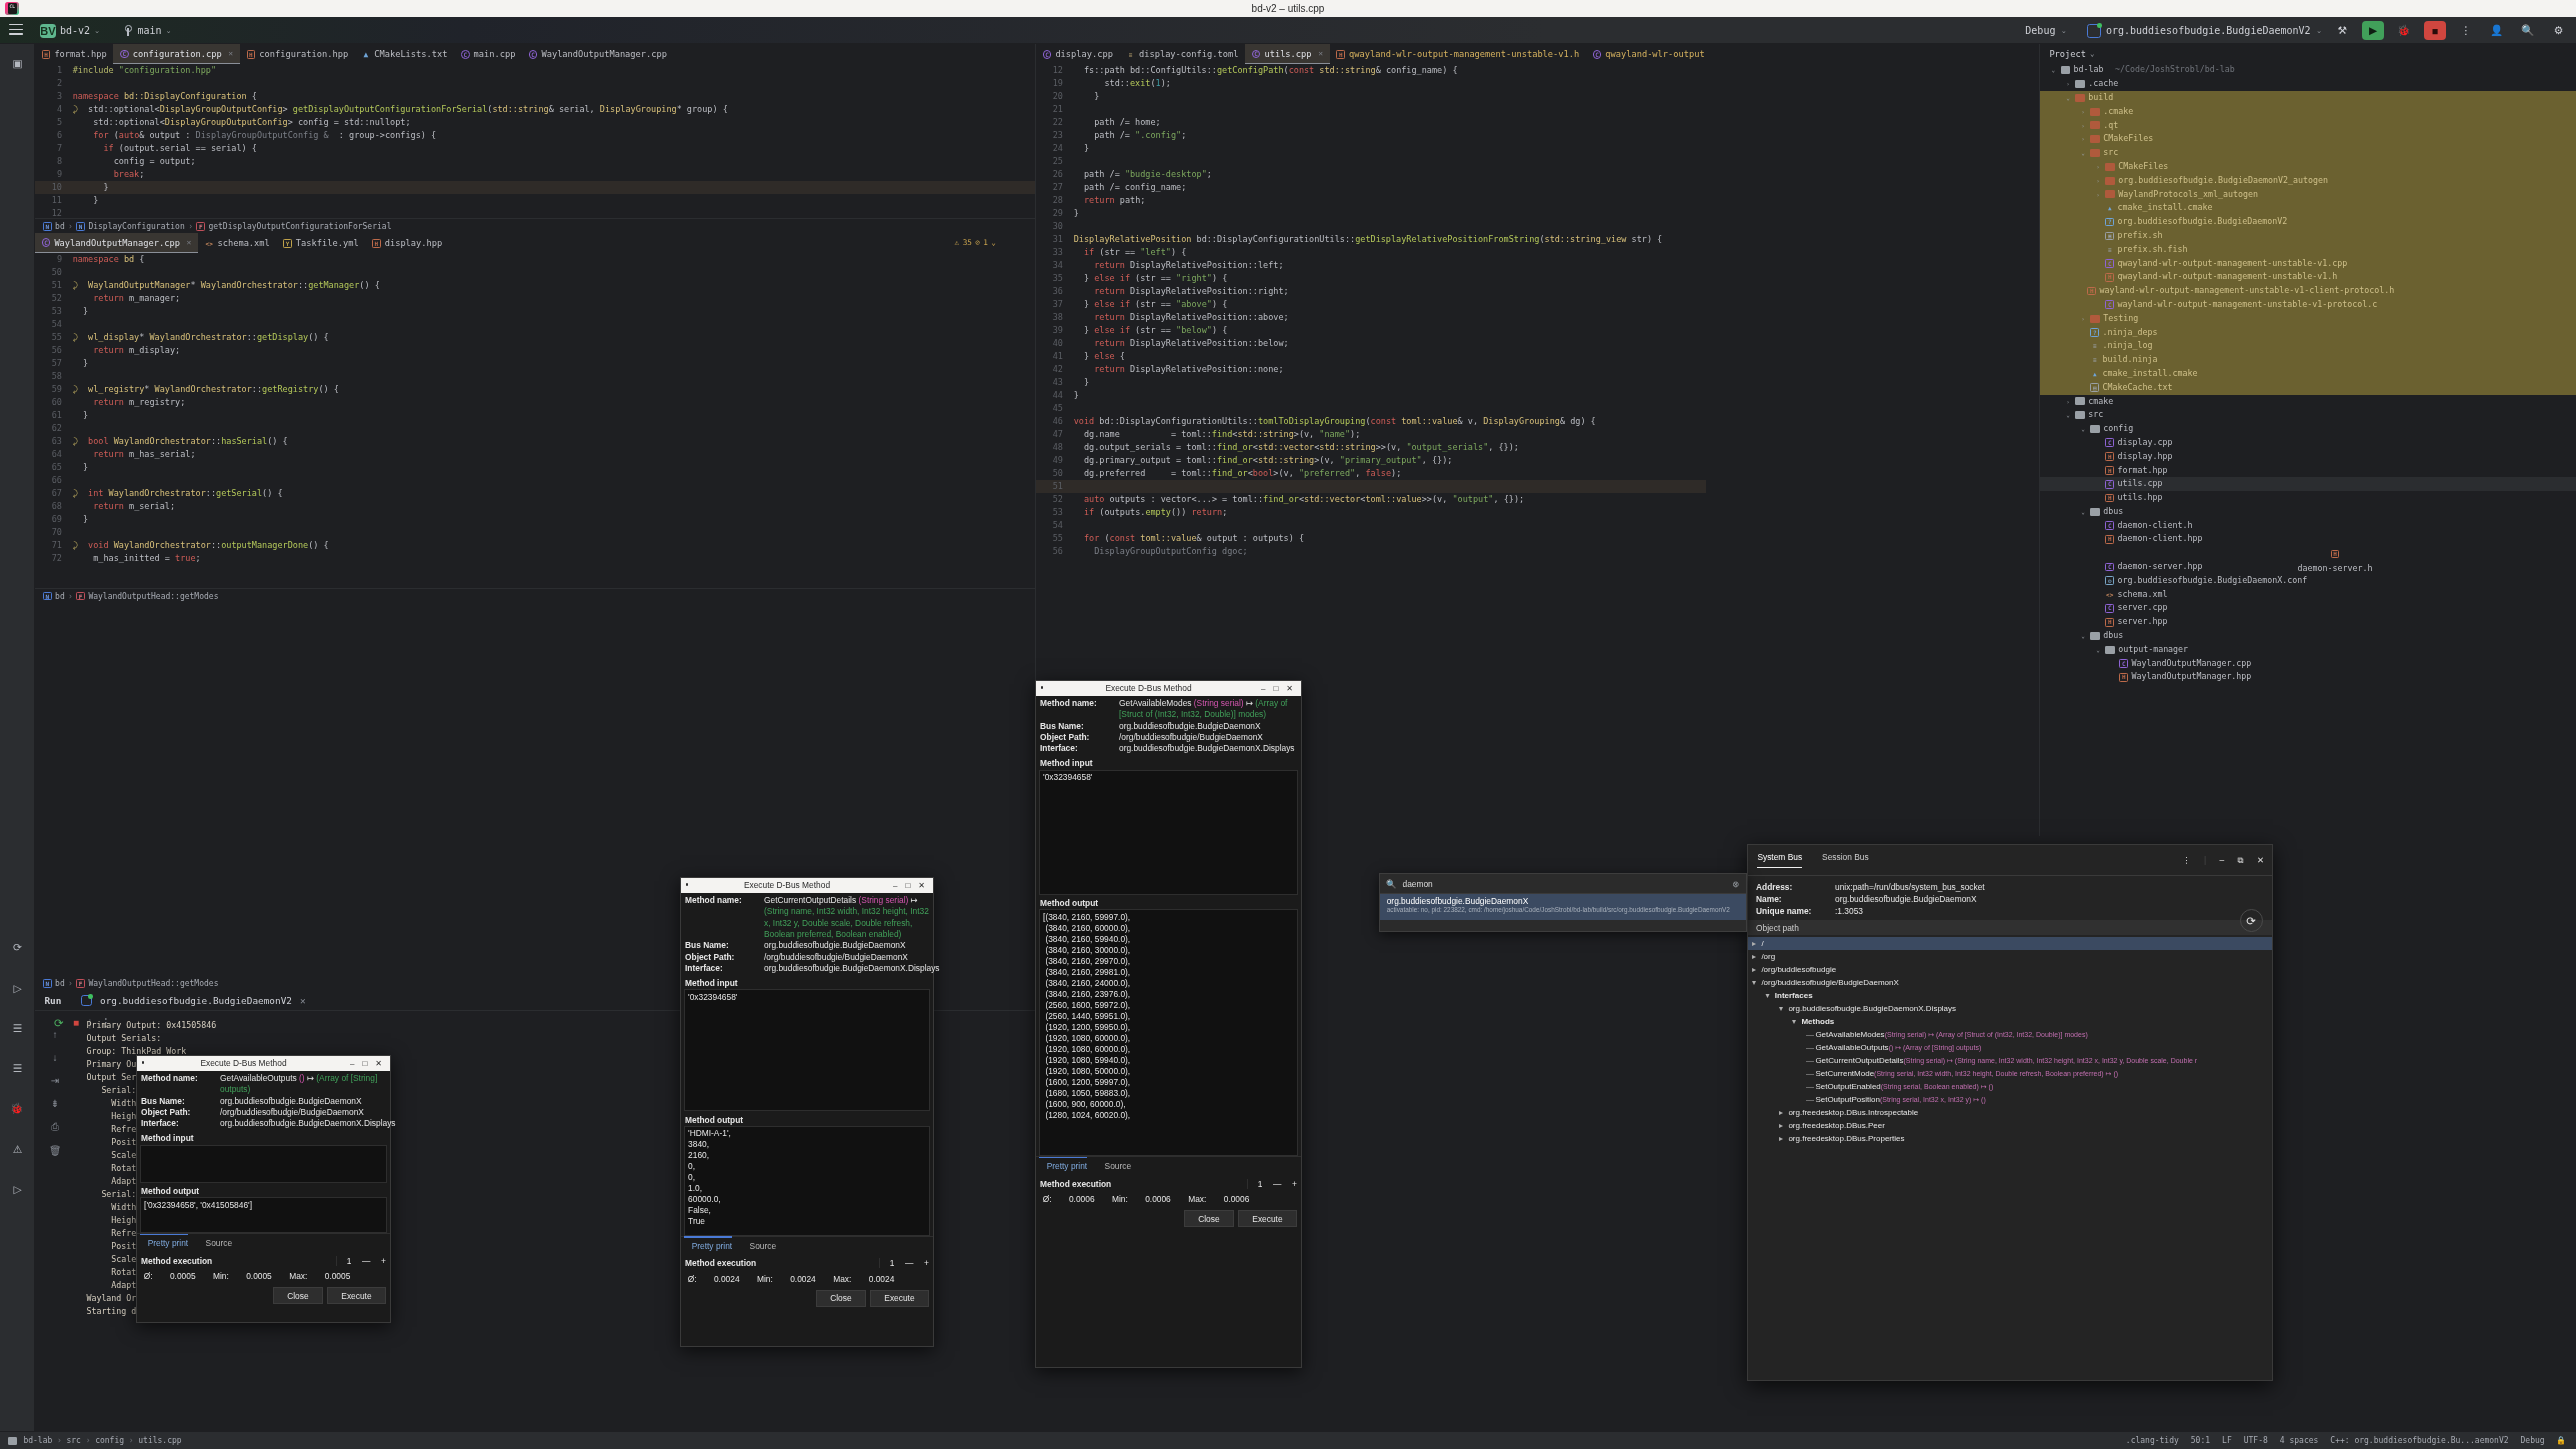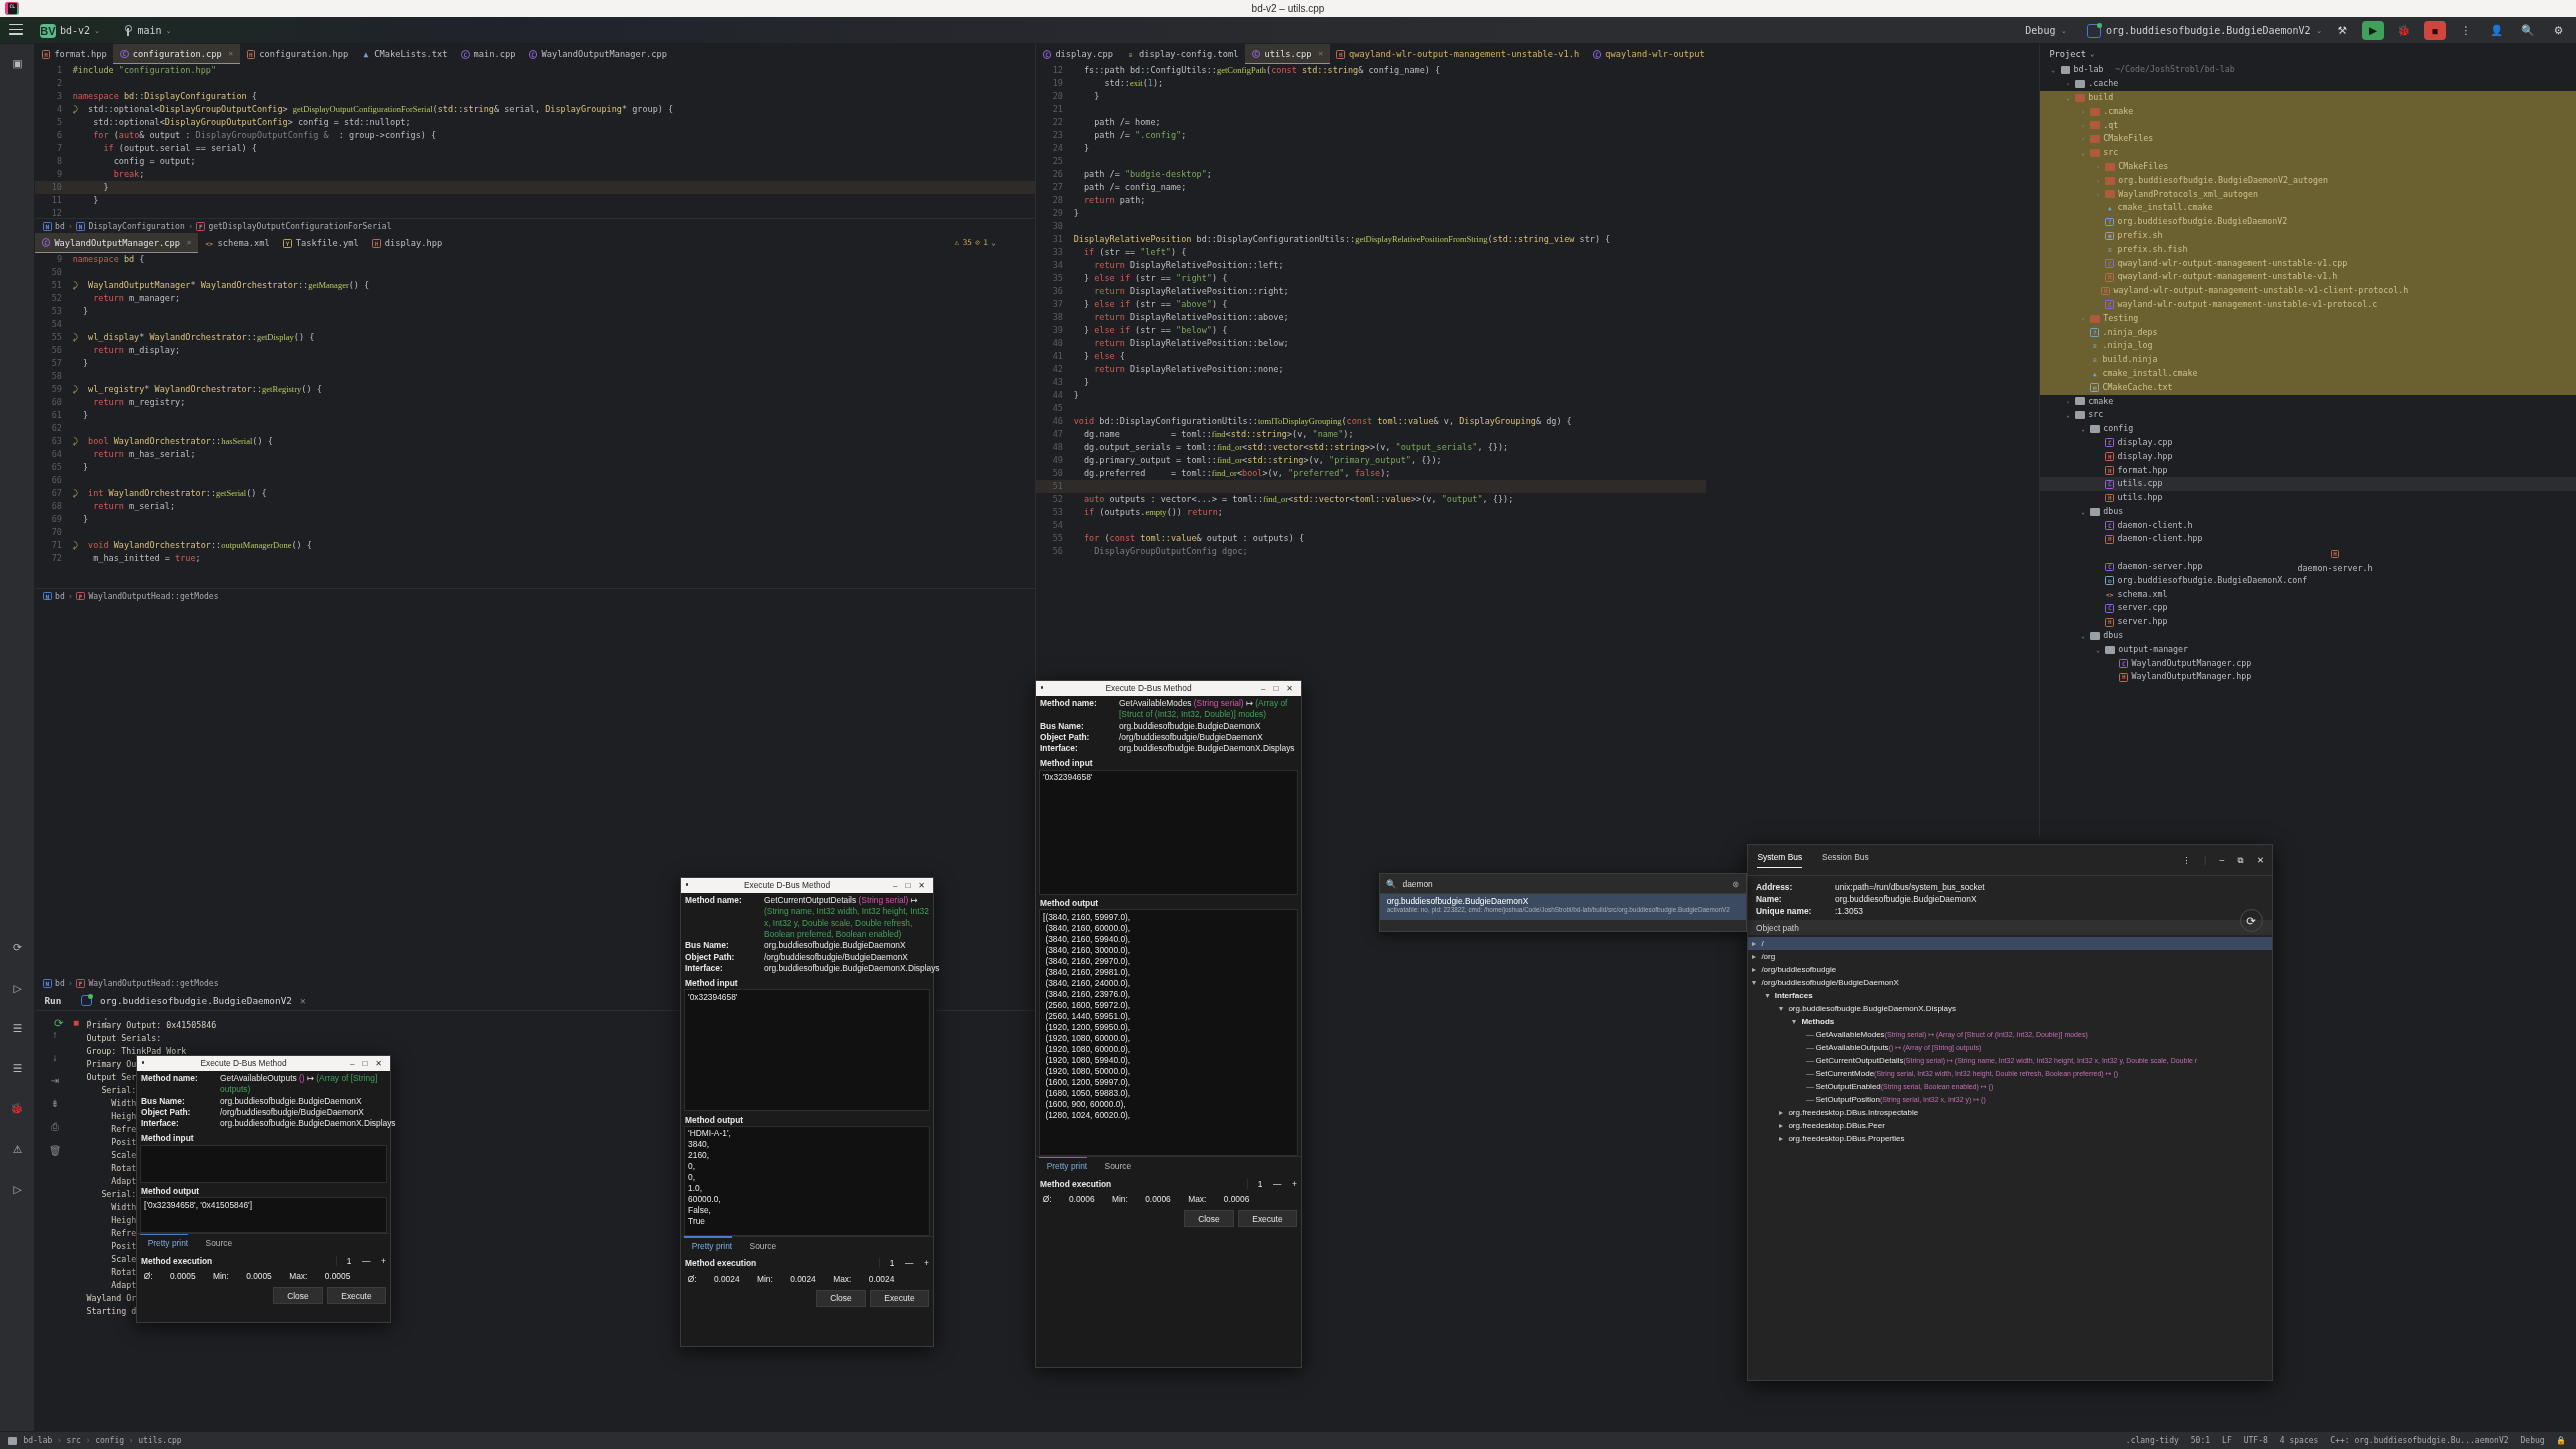--- a/index.html
+++ b/index.html
@@ -67,21 +67,21 @@
   .ficon.cmk { color:#6fa4d8; border:none; font-size:8px;}
   .ficon.xml { color:#c98a5e; border:none; }
   .ficon.yml { border:0.7px solid #c0a24a; color:#c0a24a;}
   .ficon.toml { color:#b09a6a; border:none; }
 
   .code { background:#1e1f22; font-family:"DejaVu Sans Mono",monospace; font-size:8.5px;
     line-height:13px; white-space:pre; color:#bcbec4; overflow:hidden; position:relative;}
   .code .ln { display:inline-block; width:27px; text-align:right; color:#5a5d63; margin-right:10.7px;}
   .row { height:13px; }
   .row.hl { background:#2f2b28; }
-  .kw { color:#cf5d57; } .ty { color:#d8c07a; } .fn { color:#b5c95a;font-family:Liberation Serif, serif; } .str { color:#7da85e; }
+  .kw { color:#cf5d57; } .ty { color:#d8c07a; } .fn { color:#b5c95a; } .str { color:#7da85e; }
   .num { color:#3f9ea8; } .pp { color:#b5b86a; } .id { color:#bcbec4; }
   .dim { color:#7b7f87; }
 
   .breadcrumb { height:14.8px; background:#1e1f22; display:flex; align-items:center; gap:3.4px;
     padding-left:8px; font-family:"DejaVu Sans Mono",monospace; font-size:8px; color:#a7abb3;
     border-top:0.7px solid #2b2d30; }
   .bc-ico { width:8.7px; height:8.7px; border-radius:1.3px; font-size:6px; display:inline-flex;
     align-items:center; justify-content:center; font-weight:bold;}
   .bc-ico.n { border:0.7px solid #4a7ad6; color:#6f9ae6;}
   .bc-ico.f { border:0.7px solid #c04f5a; color:#d97b84;}
@@ -426,21 +426,21 @@
         <div class="tnode build-hl" style="padding-left: 54px;">
           <span class="tw"></span>
           <span class="ficon" style="color: rgb(143, 100, 214); border: 0.7px solid rgb(143, 100, 214);">C</span>
           <span style="color: rgb(207, 192, 138);">qwayland-wlr-output-management-unstable-v1.cpp</span>
         </div>
         <div class="tnode build-hl" style="padding-left: 54px;">
           <span class="tw"></span>
           <span class="ficon" style="color: rgb(189, 106, 74); border: 0.7px solid rgb(189, 106, 74);">H</span>
           <span style="color: rgb(207, 192, 138);">qwayland-wlr-output-management-unstable-v1.h</span>
         </div>
-        <div class="tnode build-hl" style="padding-left: 50px;">
+        <div class="tnode build-hl" style="padding-left: 36px;">
           <span class="tw"></span>
           <span class="ficon" style="color: rgb(189, 106, 74); border: 0.7px solid rgb(189, 106, 74);">H</span>
           <span style="color: rgb(207, 192, 138);">wayland-wlr-output-management-unstable-v1-client-protocol.h</span>
         </div>
         <div class="tnode build-hl" style="padding-left: 54px;">
           <span class="tw"></span>
           <span class="ficon" style="color: rgb(143, 100, 214); border: 0.7px solid rgb(143, 100, 214);">C</span>
           <span style="color: rgb(207, 192, 138);">wayland-wlr-output-management-unstable-v1-protocol.c</span>
         </div>
         <div class="tnode build-hl" style="padding-left: 39px;">

